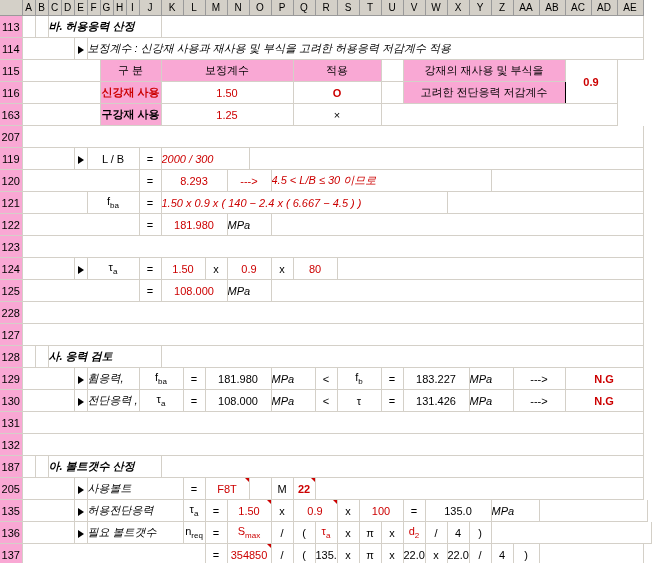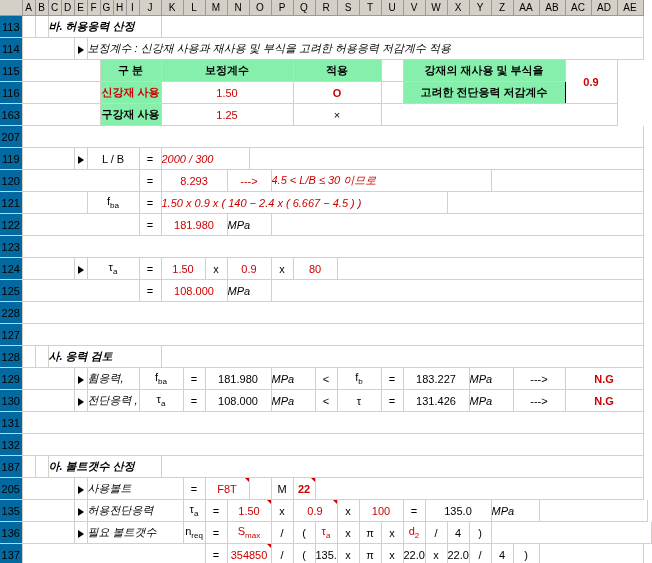--- a/index.html
+++ b/index.html
@@ -28,34 +28,34 @@
     border-right:1px solid #9a9a9a;
     border-bottom:1px solid #9a9a9a;
     text-align:center;
     font-weight:normal;
     font-size:10px;
     height:15px;
     color:#000;
   }
   th.corner{width:22px;background:#d4d0c8;}
   td.rowhead{
-    background:#0369a1;
+    background:#f9a8d4;
     border-right:1px solid #9a9a9a;
     border-bottom:1px solid #9a9a9a;
     text-align:center;
     font-size:10px;
     width:22px;
     color:#000;
   }
   .c{text-align:center;}
   .l{text-align:left;}
   .red{color:#cc0000;}
   .redb{color:#cc0000;font-weight:bold;}
   .bold{font-weight:bold;}
-  .yellow{background:#86efac;font-weight:bold;}
+  .yellow{background:#f9a8d4;}
   .boxtop{border-top:1px solid #000;}
   .boxbot{border-bottom:1px solid #000;}
   .boxleft{border-left:1px solid #000;}
   .boxright{border-right:1px solid #000;}
   .pad2{padding-left:2px;font-style:italic;}
   .tri{
     display:inline-block;width:0;height:0;
     border-left:6px solid #000;
     border-top:4px solid transparent;
     border-bottom:4px solid transparent;

